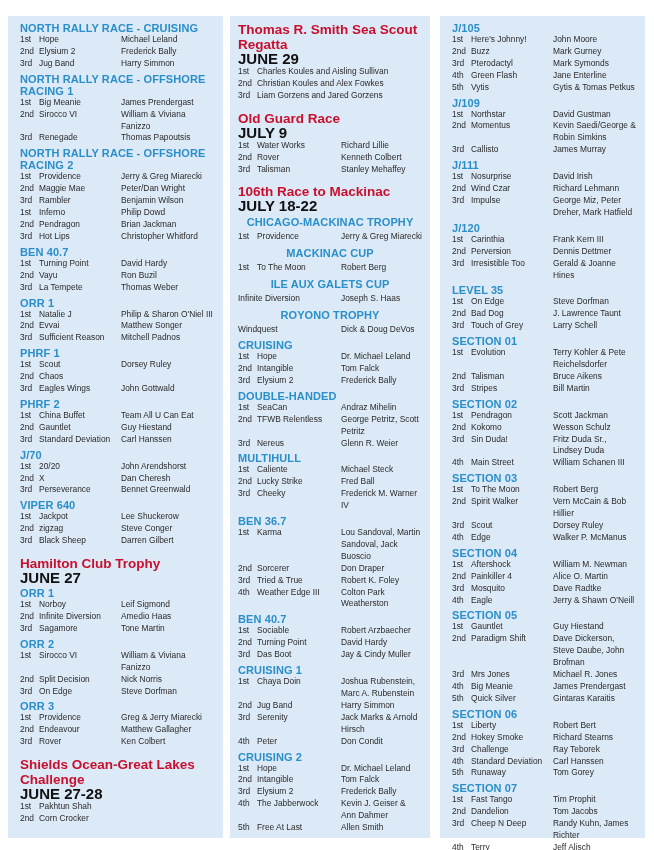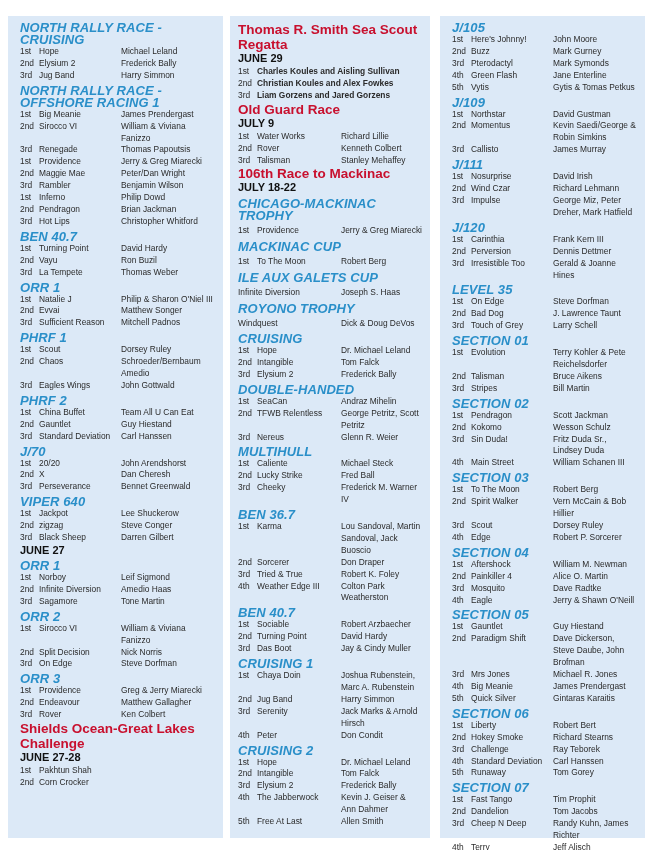--- a/index.html
+++ b/index.html
@@ -8,40 +8,41 @@
   .panel {
     position: absolute; top: 16px; height: 822px;
     background: #dce9f7;
     padding: 6px 8px 0 12px;
   }
   #col1 { left: 8px; width: 215px; }
   #col2 { left: 230px; width: 200px; padding-left: 8px; }
   #col3 { left: 440px; width: 205px; }
 
   .sec-head {
-    color: #2a8fc9; font-weight: bold; font-size: 13px; letter-spacing: 0.1px;
-    line-height: 12px; margin-top: 3px; text-transform: uppercase; font-style: italic;
+    color: #2a8fc9; font-weight: bold; font-size: 11px; letter-spacing: 0.1px;
+    line-height: 12px; margin-top: 3px; text-transform: uppercase;
   }
   .sec-head.first { margin-top: 0; }
-  .sec-head.spaced { margin-bottom: 3px; margin-top: 4px; }
+  .sec-head.spaced { margin-bottom: 3px; margin-top: 4px; text-align: center; }
   .row { display: flex; font-size: 8.4px; line-height: 11.9px; color: #2b2b2b; }
   .row .place { width: 19px; flex: none; }
   .row .boat { width: 82px; flex: none; white-space: nowrap; }
   #col2 .row .boat { width: 84px; }
   #col3 .row .boat { width: 82px; }
   .row .owner { flex: 1; white-space: normal; }
-  .row.wide .boat { width: auto; white-space: nowrap; font-weight: bold; }
+  .row.wide .boat { width: auto; white-space: nowrap; }
   .row.noplace .boat { width: 101px; }
   #col2 .row.noplace .boat { width: 103px; }
 
   .event-title {
     color: #c8102e; font-weight: bold; font-size: 13.5px; line-height: 15px;
+    margin-top: 9px;
   }
   .event-title.first { margin-top: 0; }
-  .event-date { color: #111; font-weight: bold; font-size: 11px; line-height: 13px; margin-bottom: 1px; text-transform: uppercase; }
+  .event-date { color: #111; font-weight: bold; font-size: 15px; line-height: 13px; margin-bottom: 1px; text-transform: uppercase; }
   .row.sp { margin-bottom: 2px; }
 </style>
 </head>
 <body>
 
 <div class="panel" id="col1">
     <div class="result-group">
       <div class="sec-head first">NORTH RALLY RACE - CRUISING</div>
       <div class="row">
         <span class="place">1st</span>
@@ -71,20 +72,21 @@
         <span class="boat">Sirocco VI</span>
         <span class="owner">William &amp; Viviana Fanizzo</span>
       </div>
       <div class="row">
         <span class="place">3rd</span>
         <span class="boat">Renegade</span>
         <span class="owner">Thomas Papoutsis</span>
       </div>
     </div>
     <div class="result-group">
+      <div class="sec-head">NORTH RALLY RACE - OFFSHORE RACING 2</div>
       <div class="row">
         <span class="place">1st</span>
         <span class="boat">Providence</span>
         <span class="owner">Jerry &amp; Greg Miarecki</span>
       </div>
       <div class="row">
         <span class="place">2nd</span>
         <span class="boat">Maggie Mae</span>
         <span class="owner">Peter/Dan Wright</span>
       </div>
@@ -150,21 +152,20 @@
     <div class="result-group">
       <div class="sec-head">PHRF 1</div>
       <div class="row">
         <span class="place">1st</span>
         <span class="boat">Scout</span>
         <span class="owner">Dorsey Ruley</span>
       </div>
       <div class="row">
         <span class="place">2nd</span>
         <span class="boat">Chaos</span>
-        <span class="owner">Schroeder/Bernbaum Amedio</span>
       </div>
       <div class="row">
         <span class="place">3rd</span>
         <span class="boat">Eagles Wings</span>
         <span class="owner">John Gottwald</span>
       </div>
     </div>
     <div class="result-group">
       <div class="sec-head">PHRF 2</div>
       <div class="row">
@@ -212,20 +213,21 @@
         <span class="place">2nd</span>
         <span class="boat">zigzag</span>
         <span class="owner">Steve Conger</span>
       </div>
       <div class="row">
         <span class="place">3rd</span>
         <span class="boat">Black Sheep</span>
         <span class="owner">Darren Gilbert</span>
       </div>
     </div>
+    <div class="event-title">Hamilton Club Trophy</div>
     <div class="event-date">JUNE 27</div>
     <div class="result-group">
       <div class="sec-head">ORR 1</div>
       <div class="row">
         <span class="place">1st</span>
         <span class="boat">Norboy</span>
         <span class="owner">Leif Sigmond</span>
       </div>
       <div class="row">
         <span class="place">2nd</span>
@@ -657,21 +659,21 @@
         <span class="owner">Vern McCain &amp; Bob Hillier</span>
       </div>
       <div class="row">
         <span class="place">3rd</span>
         <span class="boat">Scout</span>
         <span class="owner">Dorsey Ruley</span>
       </div>
       <div class="row">
         <span class="place">4th</span>
         <span class="boat">Edge</span>
-        <span class="owner">Robert P. Sorcerer</span>
+        <span class="owner">Walker P. McManus</span>
       </div>
     </div>
     <div class="result-group">
       <div class="sec-head">SECTION 04</div>
       <div class="row">
         <span class="place">1st</span>
         <span class="boat">Aftershock</span>
         <span class="owner">William M. Newman</span>
       </div>
       <div class="row">

